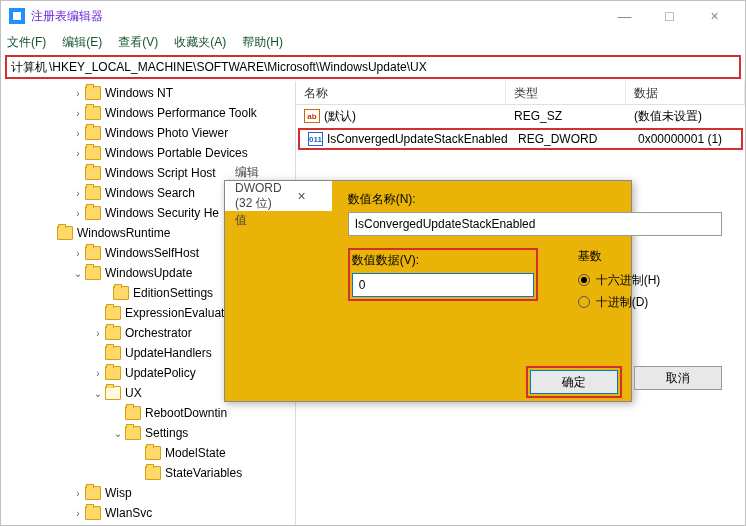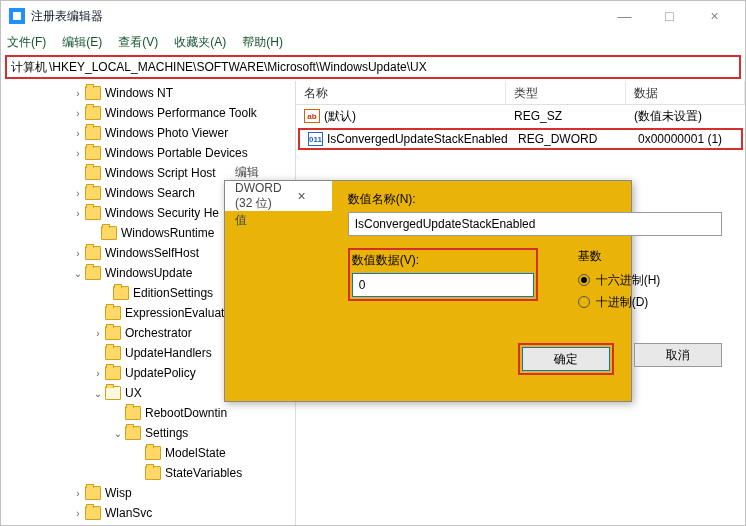--- a/index.html
+++ b/index.html
@@ -1,21 +1,21 @@
 <!DOCTYPE html>
 <html><head>
 <meta charset="utf-8">
 <style>
 * { margin: 0; padding: 0; box-sizing: border-box; font-family: "Microsoft YaHei", "Segoe UI", sans-serif; font-size: 12px; }
 body { background: #fff; width: 746px; height: 526px; overflow: hidden; position: relative; }
 .window { width: 746px; height: 526px; border: 1px solid #c0c0c0; background: #fff; display: flex; flex-direction: column; }
 .titlebar { height: 30px; background: #fff; display: flex; align-items: center; padding: 0 8px; }
 .titlebar-icon { width: 16px; height: 16px; background: #1e90ff; margin-right: 6px; display: flex; align-items: center; justify-content: center; }
 .titlebar-icon::before { content: ""; width: 8px; height: 8px; background: #fff; }
-.titlebar-title { flex: 1; color: #0f172a; font-size: 12px; }
+.titlebar-title { flex: 1; color: #6d28d9; font-size: 12px; }
 .win-controls { display: flex; }
 .win-btn { width: 45px; height: 30px; display: flex; align-items: center; justify-content: center; color: #888; font-size: 14px; }
 .menubar { height: 22px; display: flex; align-items: center; padding: 0 6px; gap: 16px; color: #14532d; }
 .addressbar { height: 24px; border: 2px solid #d32f2f; margin: 2px 4px; display: flex; align-items: center; padding: 0 4px; }
 .addressbar-label { margin-right: 2px; color: #000; }
 .addressbar-path { color: #000; }
 .content { flex: 1; display: flex; overflow: hidden; }
 .tree-pane { width: 295px; border-right: 1px solid #ddd; overflow: hidden; padding: 2px 0; }
 .tree-item { display: flex; align-items: center; height: 20px; white-space: nowrap; }
 .tree-chevron { width: 14px; display: inline-flex; justify-content: center; color: #666; font-size: 10px; }
@@ -41,21 +41,21 @@
 .dlabel { color: #000; margin-bottom: 4px; }
 .dfield { width: 374px; height: 24px; border: 1px solid #999; background: #fff; padding: 0 6px; display: flex; align-items: center; color: #000; margin-bottom: 12px; }
 .h-row { display: flex; gap: 40px; }
 .left-block { width: 190px; }
 .left-block .hl-box { border: 2px solid #d32f2f; padding: 2px; }
 .valfield { width: 182px; height: 24px; border: 1px solid #0078d7; background: #fff; padding: 0 6px; display: flex; align-items: center; color: #000; }
 .right-block { flex: 1; }
 .radio-row { display: flex; align-items: center; height: 22px; gap: 6px; }
 .radio { width: 12px; height: 12px; border: 1px solid #555; border-radius: 50%; display: inline-flex; align-items: center; justify-content: center; }
 .radio.checked::after { content: ""; width: 6px; height: 6px; background: #000; border-radius: 50%; }
-.dialog-buttons { position: absolute; bottom: 26px; right: 16px; display: flex; gap: 20px; }
+.dialog-buttons { position: absolute; bottom: 3px; right: 16px; display: flex; gap: 12px; }
 .btn-hl { border: 2px solid #d32f2f; padding: 2px; }
 .dbtn { width: 88px; height: 24px; border: 1px solid #999; background: #e8e8e8; display: flex; align-items: center; justify-content: center; color: #000; }
 .dbtn.primary { border-color: #0078d7; }
 </style>
 </head>
 <body>
 
 <div class="window">
   <div class="titlebar">
     <span class="titlebar-icon"></span>
@@ -110,21 +110,21 @@
         <div class="tree-item" style="padding-left: 70px;">
           <span class="tree-chevron">›</span>
           <span class="tree-folder"></span>
           <span class="tree-label">Windows Search</span>
         </div>
         <div class="tree-item" style="padding-left: 70px;">
           <span class="tree-chevron">›</span>
           <span class="tree-folder"></span>
           <span class="tree-label">Windows Security He</span>
         </div>
-        <div class="tree-item" style="padding-left: 58px; margin-left: 28px;">
+        <div class="tree-item" style="padding-left: 42px;">
           <span class="tree-chevron"></span>
           <span class="tree-folder"></span>
           <span class="tree-label">WindowsRuntime</span>
         </div>
         <div class="tree-item" style="padding-left: 70px;">
           <span class="tree-chevron">›</span>
           <span class="tree-folder"></span>
           <span class="tree-label">WindowsSelfHost</span>
         </div>
         <div class="tree-item" style="padding-left: 70px;">

